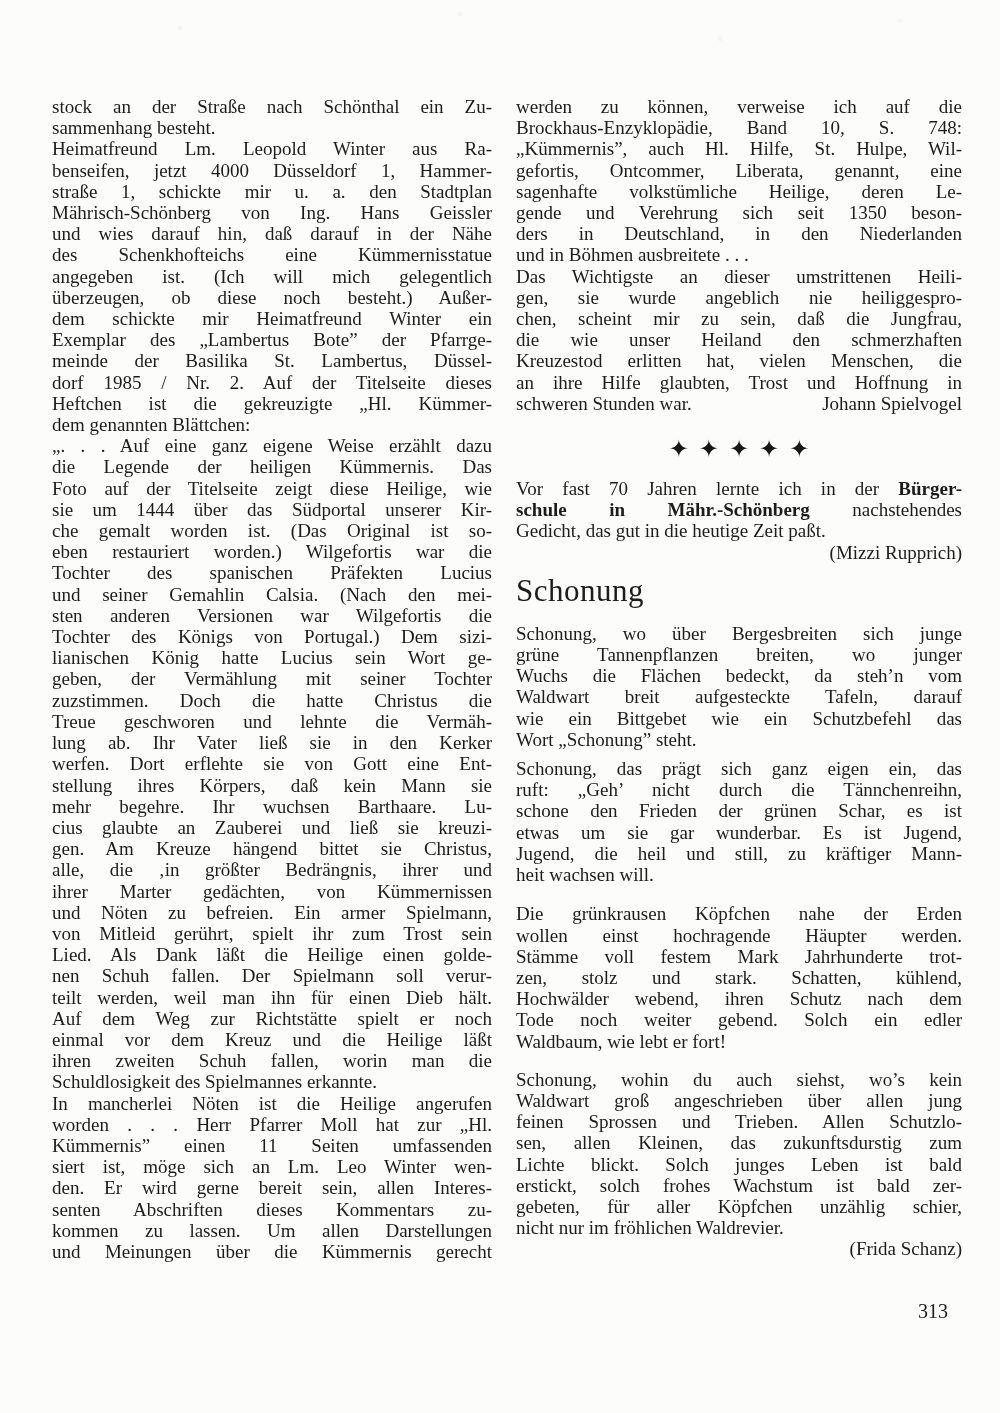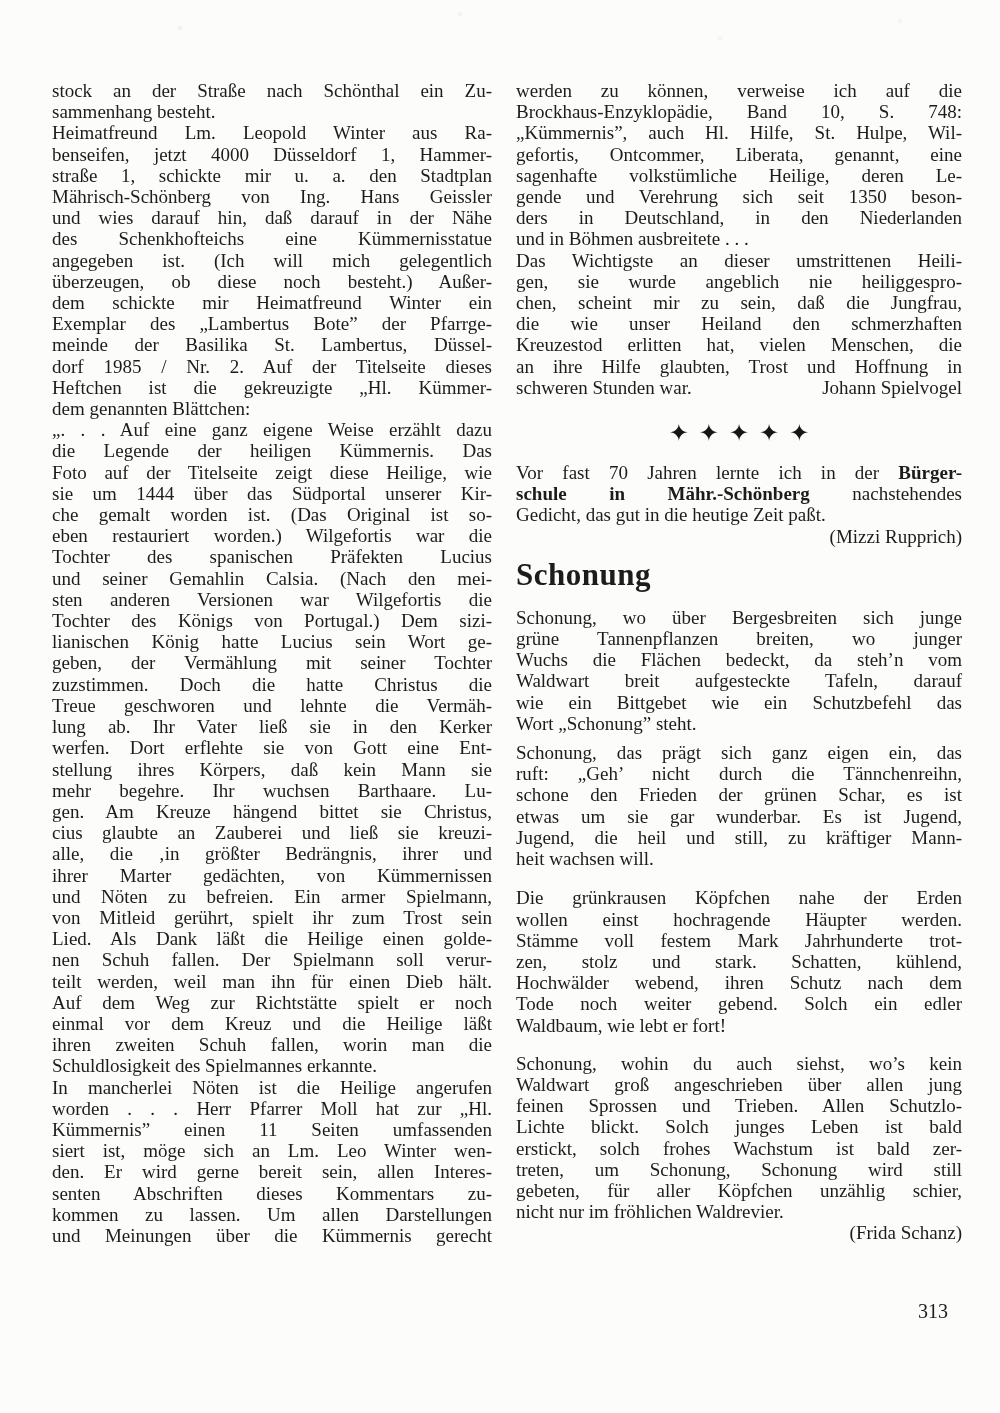--- a/index.html
+++ b/index.html
@@ -14,38 +14,38 @@
   
   .scan-noise {
     position: absolute; left: 0; top: 0; width: 1000px; height: 70px;
     background:
       radial-gradient(circle at 18% 40%, rgba(120,120,115,0.07) 0 2px, transparent 3px),
       radial-gradient(circle at 46% 20%, rgba(120,120,115,0.06) 0 2px, transparent 3px),
       radial-gradient(circle at 72% 55%, rgba(120,120,115,0.06) 0 2px, transparent 3px),
       radial-gradient(circle at 90% 30%, rgba(120,120,115,0.05) 0 2px, transparent 3px);
   }
   .column {
-    position: absolute; top: 80px;
+    position: absolute; top: 96px;
     font-size: 19px; line-height: 21.2px;
   }
   .col-left  { left: 52px;  width: 440px; }
   .col-right { left: 516px; width: 446px; }
   .line { text-align: justify; text-align-last: justify; }
   .line.a-l { text-align: right;  text-align-last: left; }
   .line.a-r { text-align: right; text-align-last: right; }
   .line.a-s { display: flex; justify-content: space-between; text-align: center; text-align-last: left; }
   .b { font-weight: bold; }
   .divider { text-align: center; line-height: 26px; height: 26px; }
   .star {
     font-size: 24px; color: #161616;
     letter-spacing: 0; padding: 0 5px;
   }
   .poem-heading {
     margin: 0; font-size: 31px; line-height: 36px;
-    font-weight: bold; letter-spacing: 0.5px;
+    font-weight: normal; letter-spacing: 0.5px;
     text-align: left;
   }
   .page-number {
     position: absolute; top: 1300px; right: 52px;
     font-size: 20px; line-height: 22px; text-align: right;
   }
 </style>
 </head>
 <body>
 
@@ -79,22 +79,22 @@
     <div class="line a-j">sten anderen Versionen war Wilgefortis die</div>
     <div class="line a-j">Tochter des Königs von Portugal.) Dem sizi-</div>
     <div class="line a-j">lianischen König hatte Lucius sein Wort ge-</div>
     <div class="line a-j">geben, der Vermählung mit seiner Tochter</div>
     <div class="line a-j">zuzstimmen. Doch die hatte Christus die</div>
     <div class="line a-j">Treue geschworen und lehnte die Vermäh-</div>
     <div class="line a-j">lung ab. Ihr Vater ließ sie in den Kerker</div>
     <div class="line a-j">werfen. Dort erflehte sie von Gott eine Ent-</div>
     <div class="line a-j">stellung ihres Körpers, daß kein Mann sie</div>
     <div class="line a-j">mehr begehre. Ihr wuchsen Barthaare. Lu-</div>
+    <div class="line a-j">cius glaubte an Zauberei und ließ sie kreuzi-</div>
     <div class="line a-j">gen. Am Kreuze hängend bittet sie Christus,</div>
-    <div class="line a-j">cius glaubte an Zauberei und ließ sie kreuzi-</div>
     <div class="line a-j">alle, die ‚in größter Bedrängnis, ihrer und</div>
     <div class="line a-j">ihrer Marter gedächten, von Kümmernissen</div>
     <div class="line a-j">und Nöten zu befreien. Ein armer Spielmann,</div>
     <div class="line a-j">von Mitleid gerührt, spielt ihr zum Trost sein</div>
     <div class="line a-j">Lied. Als Dank läßt die Heilige einen golde-</div>
     <div class="line a-j">nen Schuh fallen. Der Spielmann soll verur-</div>
     <div class="line a-j">teilt werden, weil man ihn für einen Dieb hält.</div>
     <div class="line a-j">Auf dem Weg zur Richtstätte spielt er noch</div>
     <div class="line a-j">einmal vor dem Kreuz und die Heilige läßt</div>
     <div class="line a-j">ihren zweiten Schuh fallen, worin man die</div>
@@ -159,22 +159,22 @@
       <div class="line a-j">Stämme voll festem Mark Jahrhunderte trot-</div>
       <div class="line a-j">zen, stolz und stark. Schatten, kühlend,</div>
       <div class="line a-j">Hochwälder webend, ihren Schutz nach dem</div>
       <div class="line a-j">Tode noch weiter gebend. Solch ein edler</div>
       <div class="line a-l">Waldbaum, wie lebt er fort!</div>
     </div>
     <div class="lines-block" style="margin-top: 17px;">
       <div class="line a-j">Schonung, wohin du auch siehst, wo’s kein</div>
       <div class="line a-j">Waldwart groß angeschrieben über allen jung</div>
       <div class="line a-j">feinen Sprossen und Trieben. Allen Schutzlo-</div>
+      <div class="line a-j">sen, allen Kleinen, das zukunftsdurstig zum</div>
       <div class="line a-j">Lichte blickt. Solch junges Leben ist bald</div>
       <div class="line a-j">erstickt, solch frohes Wachstum ist bald zer-</div>
-      <div class="line a-j">treten, um Schonung, Schonung wird still</div>
       <div class="line a-j">gebeten, für aller Köpfchen unzählig schier,</div>
       <div class="line a-l">nicht nur im fröhlichen Waldrevier.</div>
       <div class="line a-r">(Frida Schanz)</div>
     </div>
   </div>
 
 <div class="page-number">313</div>
 
 </body></html>

